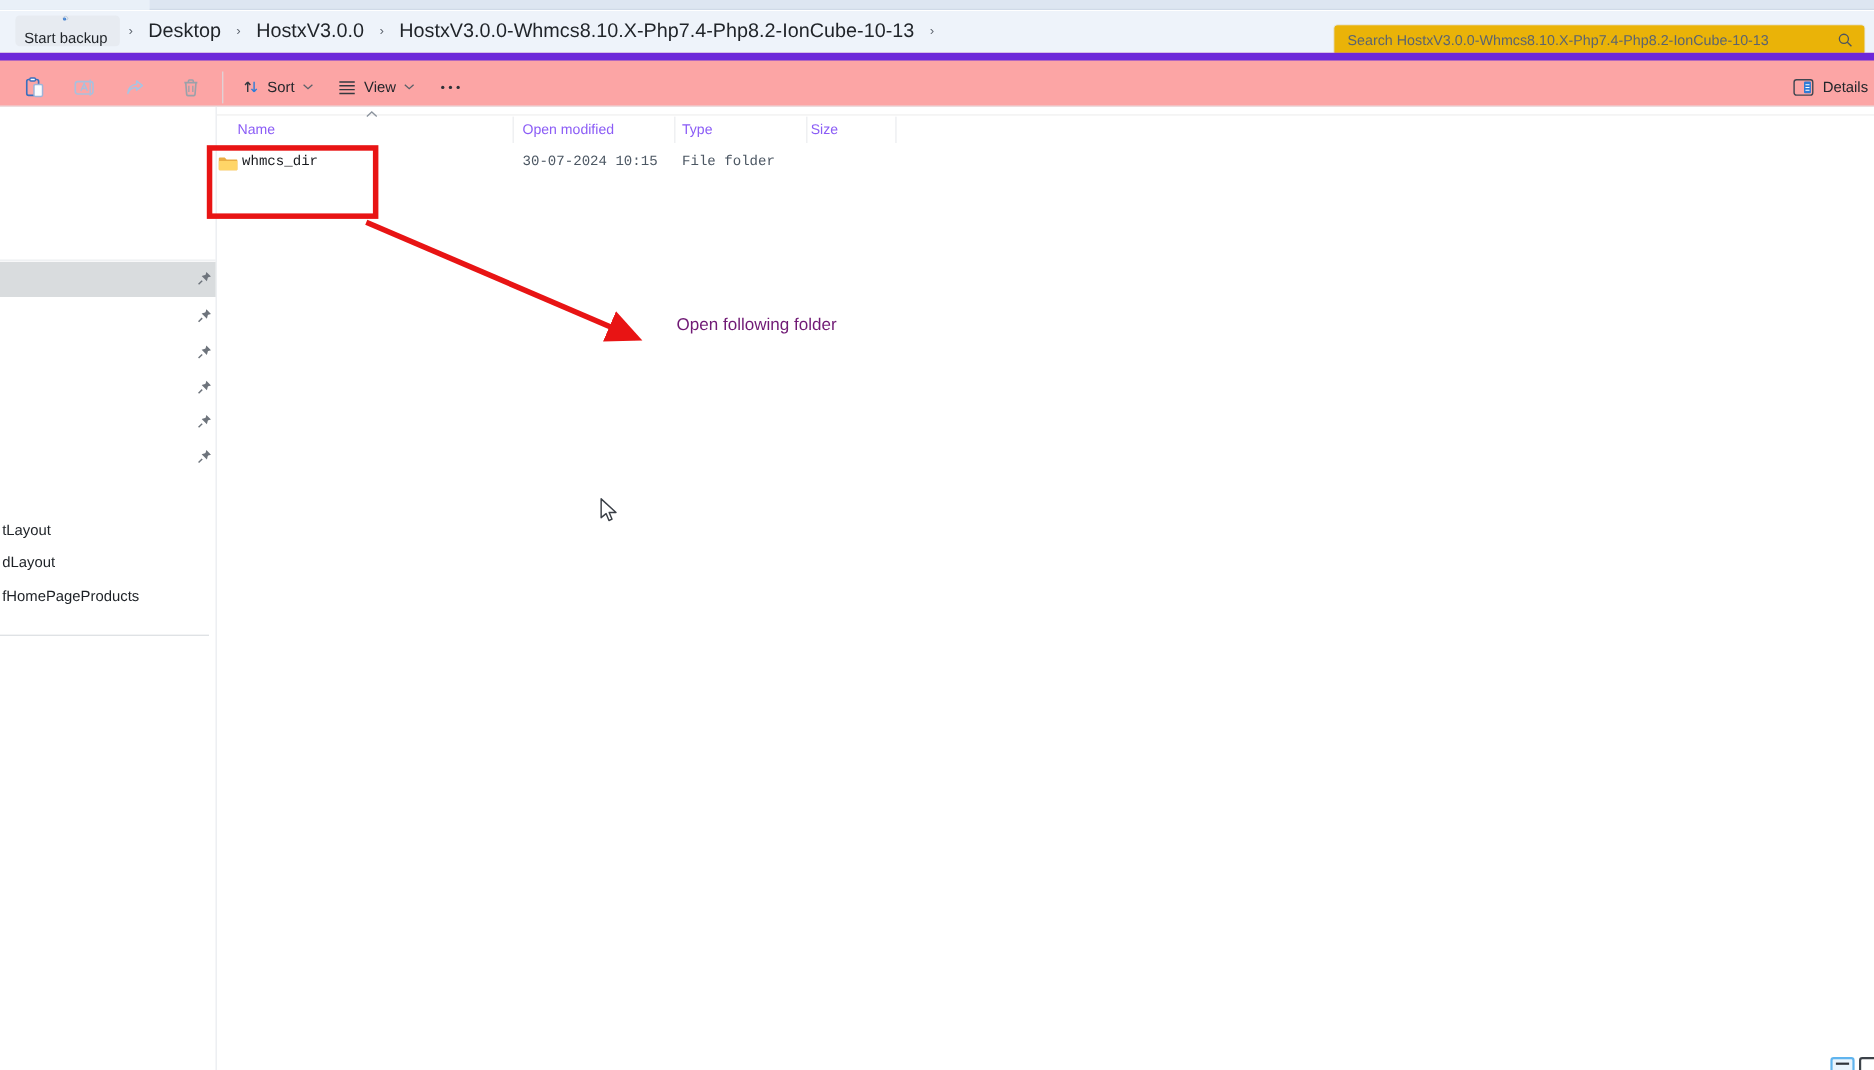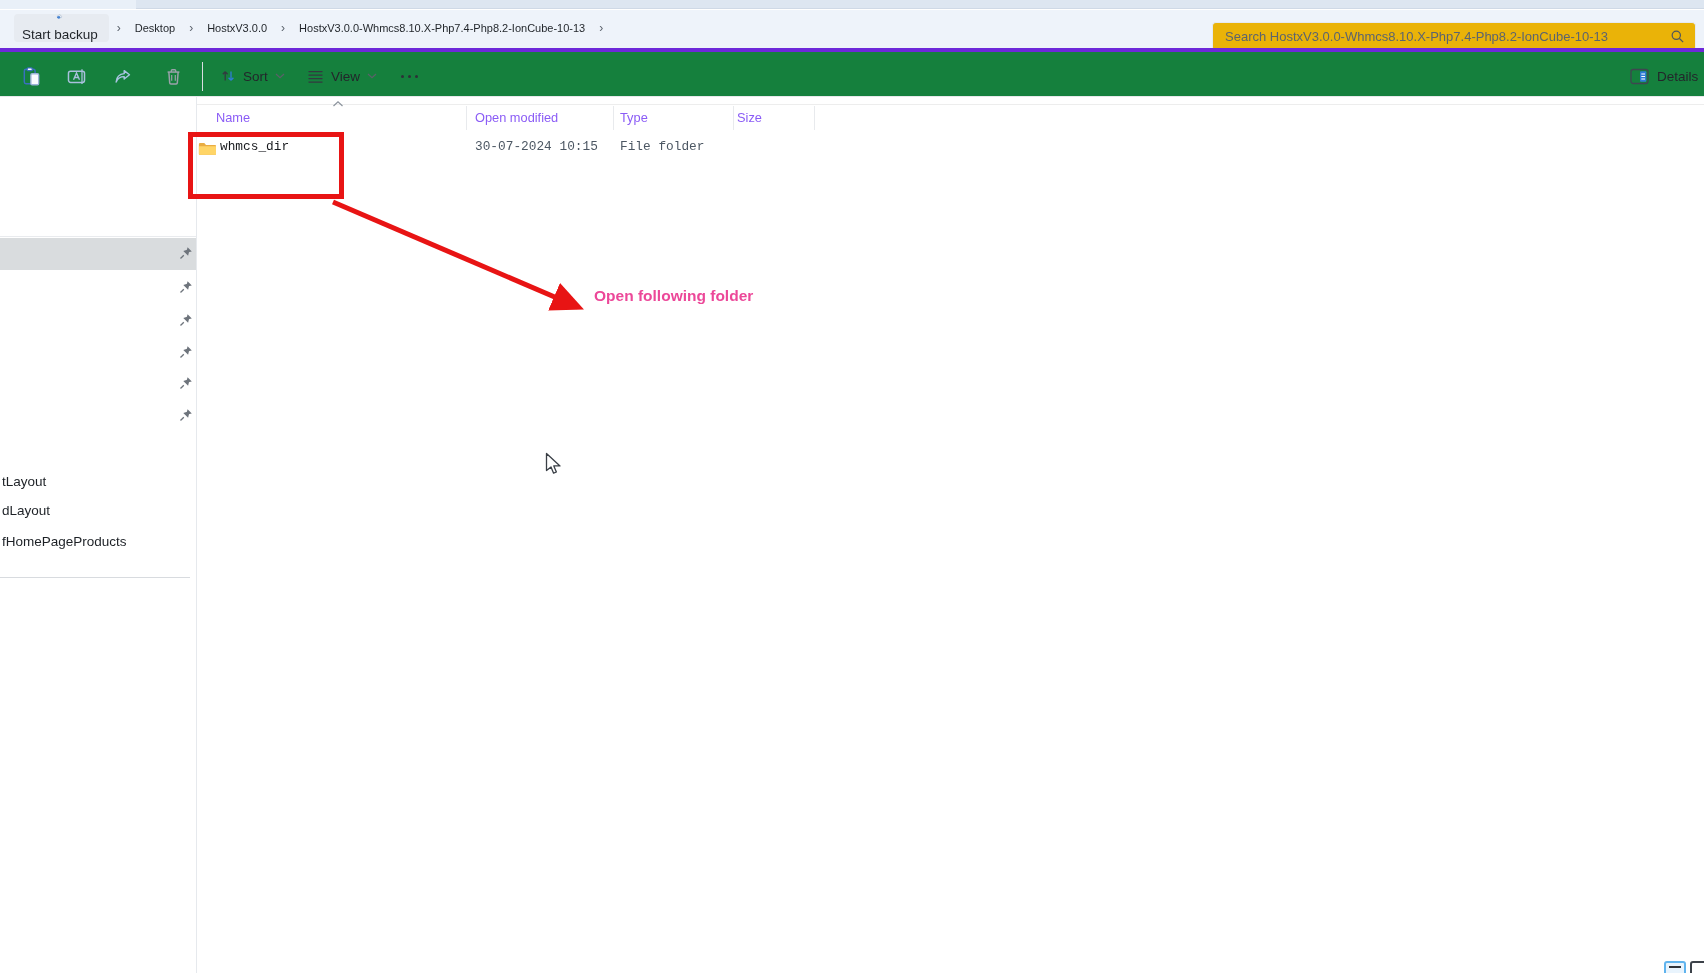--- a/index.html
+++ b/index.html
@@ -12,28 +12,28 @@
   
   .title-strip { position:absolute; left:0; top:0; width:100%; height:9px;
     background:#dde6f1; border-bottom:1px solid #cfd9e6; }
   .title-tab { position:absolute; left:0; top:0; width:136px; height:9px; background:#e9f0f8; }
   
   .crumb-bar { position:absolute; left:0; top:10px; width:100%; height:38px; background:#eef3fa; }
   .crumb-row { position:absolute; left:14px; top:3px; height:30px; display:flex; align-items:center; }
   .pill { display:flex; align-items:center; gap:8px; height:28px; padding:0 11px 0 8px;
     background:#e7ebf1; border-radius:4px; font-size:13.5px; color:#1f2328; cursor:default;flex-direction:column; }
   .crumb-sep { padding:0 8px; color:#5c636d; font-size:12px; }
-  .crumb { padding:0 6px; font-size:11px; color:#1f2328; white-space:nowrap; border-radius:4px; }
+  .crumb { padding:0 6px; font-size:18px; color:#1f2328; white-space:nowrap; border-radius:4px; }
   .search-box { position:absolute; left:1212px; top:12px; width:484px; height:29px;
     background:#eab308; border:1px solid #e5eaf0; border-bottom-color:#d9dfe7; border-radius:4px;
     display:flex; align-items:center; padding:0 10px 0 12px; }
   .search-ph { flex:1; font-size:13px; color:#5c646f; white-space:nowrap; overflow:hidden; }
   
   .toolbar { position:absolute; left:0; top:48px; width:100%; height:49px;
-    background:#15803d; border-top:4px solid #6d28d9; border-bottom:1px solid #e6e8eb; }
+    background:#fca5a5; border-top:7px solid #6d28d9; border-bottom:1px solid #e6e8eb; }
   .tb-btn { position:absolute; top:6px; height:36px; display:flex; align-items:center;
     justify-content:center; border-radius:4px; }
   .tb-icon36 { width:36px; }
   .tb-group { gap:7px; padding:0 8px; font-size:13.5px; color:#23262b; }
   .tb-sep { position:absolute; left:202px; top:10px; width:1px; height:29px; background:#d9dde2; }
   .dots { display:flex; gap:4px; }
   .dots i { width:3px; height:3px; border-radius:50%; background:#2d3137; }
   .details-btn { position:absolute; left:1622px; top:6px; height:36px; display:flex;
     align-items:center; gap:8px; padding:0 8px; font-size:13.5px; color:#23262b; border-radius:4px; }
   
@@ -49,22 +49,22 @@
   .col-sep { position:absolute; top:106px; width:1px; height:24px; background:#e8eaed; }
   .sort-caret { position:absolute; left:332px; top:100px; }
   .row-text { position:absolute; top:139px; font-size:12.8px; white-space:nowrap;font-family:Liberation Mono, monospace; }
   .file-name { color:#17191d; }
   .file-meta { color:#4c5763; }
   .folder-ico { position:absolute; left:198px; top:141px; }
   
   .red-box { position:absolute; left:188px; top:132px; width:156px; height:67px;
     border:5px solid #e81414; }
   .red-arrow { position:absolute; left:320px; top:192px; pointer-events:none; }
-  .red-text { position:absolute; left:594px; top:287px; font-size:15.5px; font-weight:700;
-    color:#ec4899; white-space:nowrap; }
+  .red-text { position:absolute; left:615px; top:287px; font-size:15.5px; font-weight:400;
+    color:#701a75; white-space:nowrap; }
   
   .cursor { position:absolute; left:545px; top:452px; pointer-events:none; }
   
   .vt-details { position:absolute; left:1664px; top:961px; width:22px; height:17px;
     border:2px solid #60b4ee; border-radius:3px; background:#e9f4fd; }
   .vt-details i { display:block; margin:3px 3px 0 3px; height:2px; background:#30343a; }
   .vt-icons { position:absolute; left:1690px; top:961px; width:17px; height:17px;
     border:2px solid #3c4249; border-radius:3px; background:#ffffff; }
 </style>
 </head>

